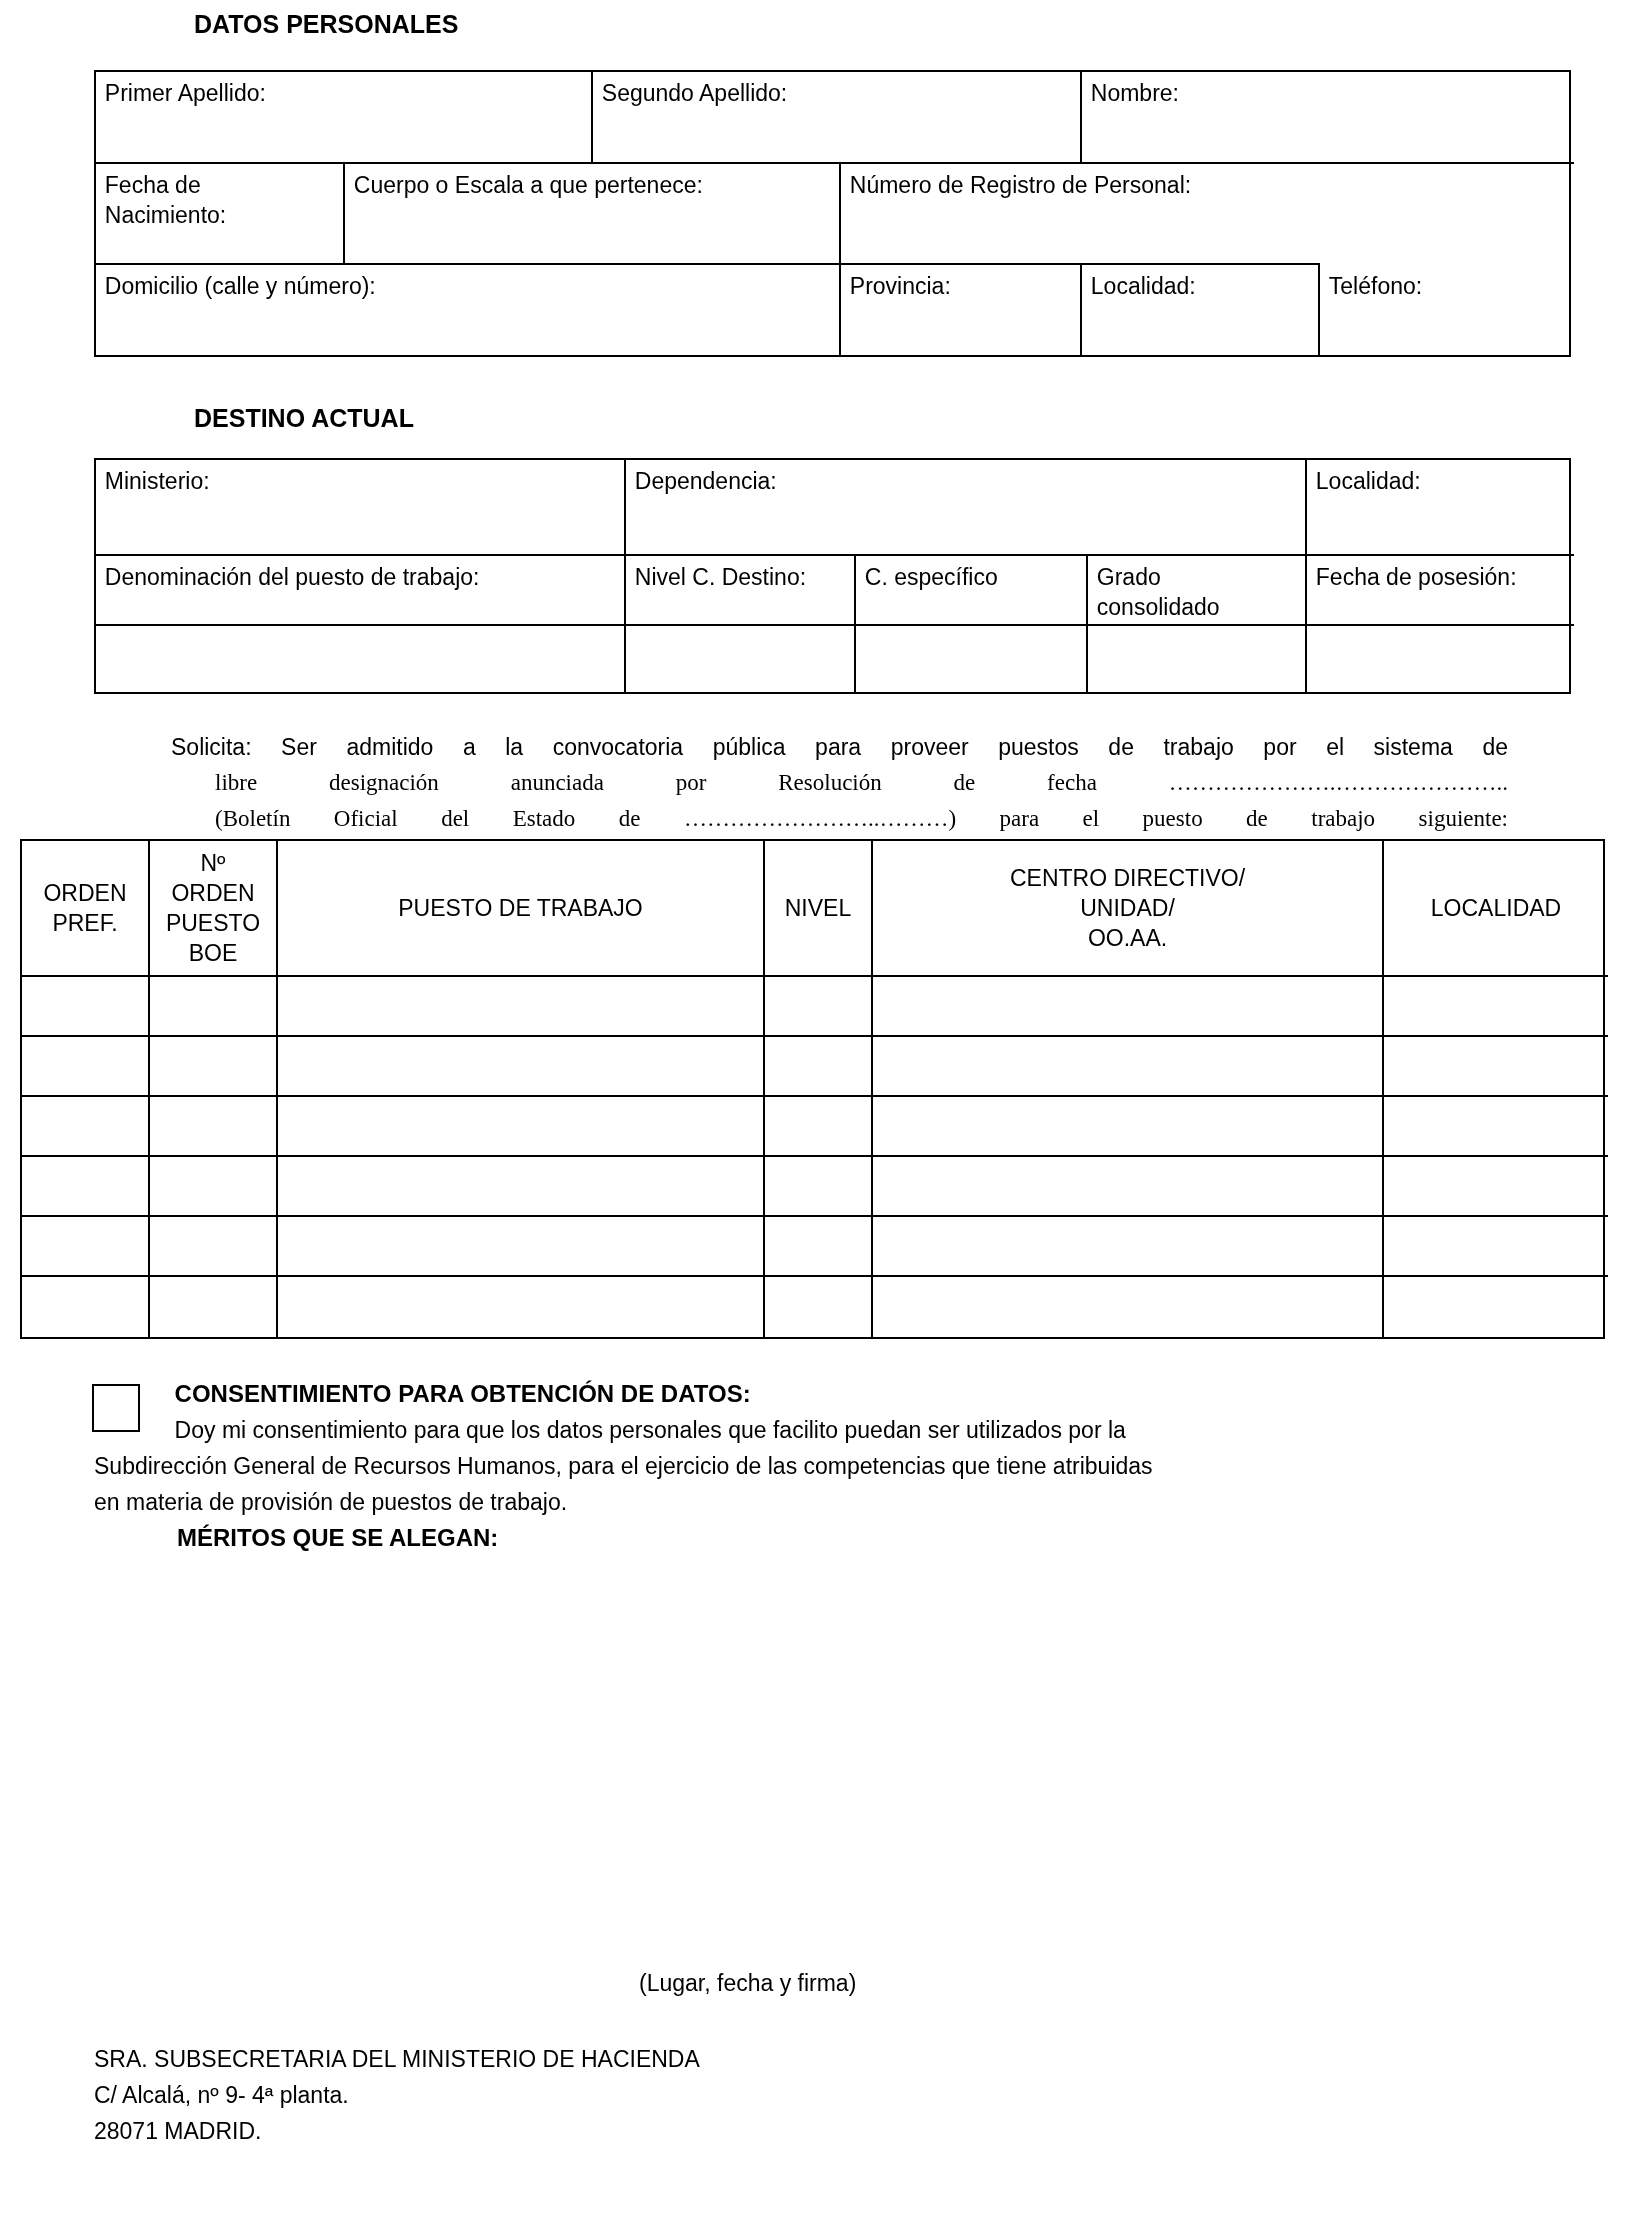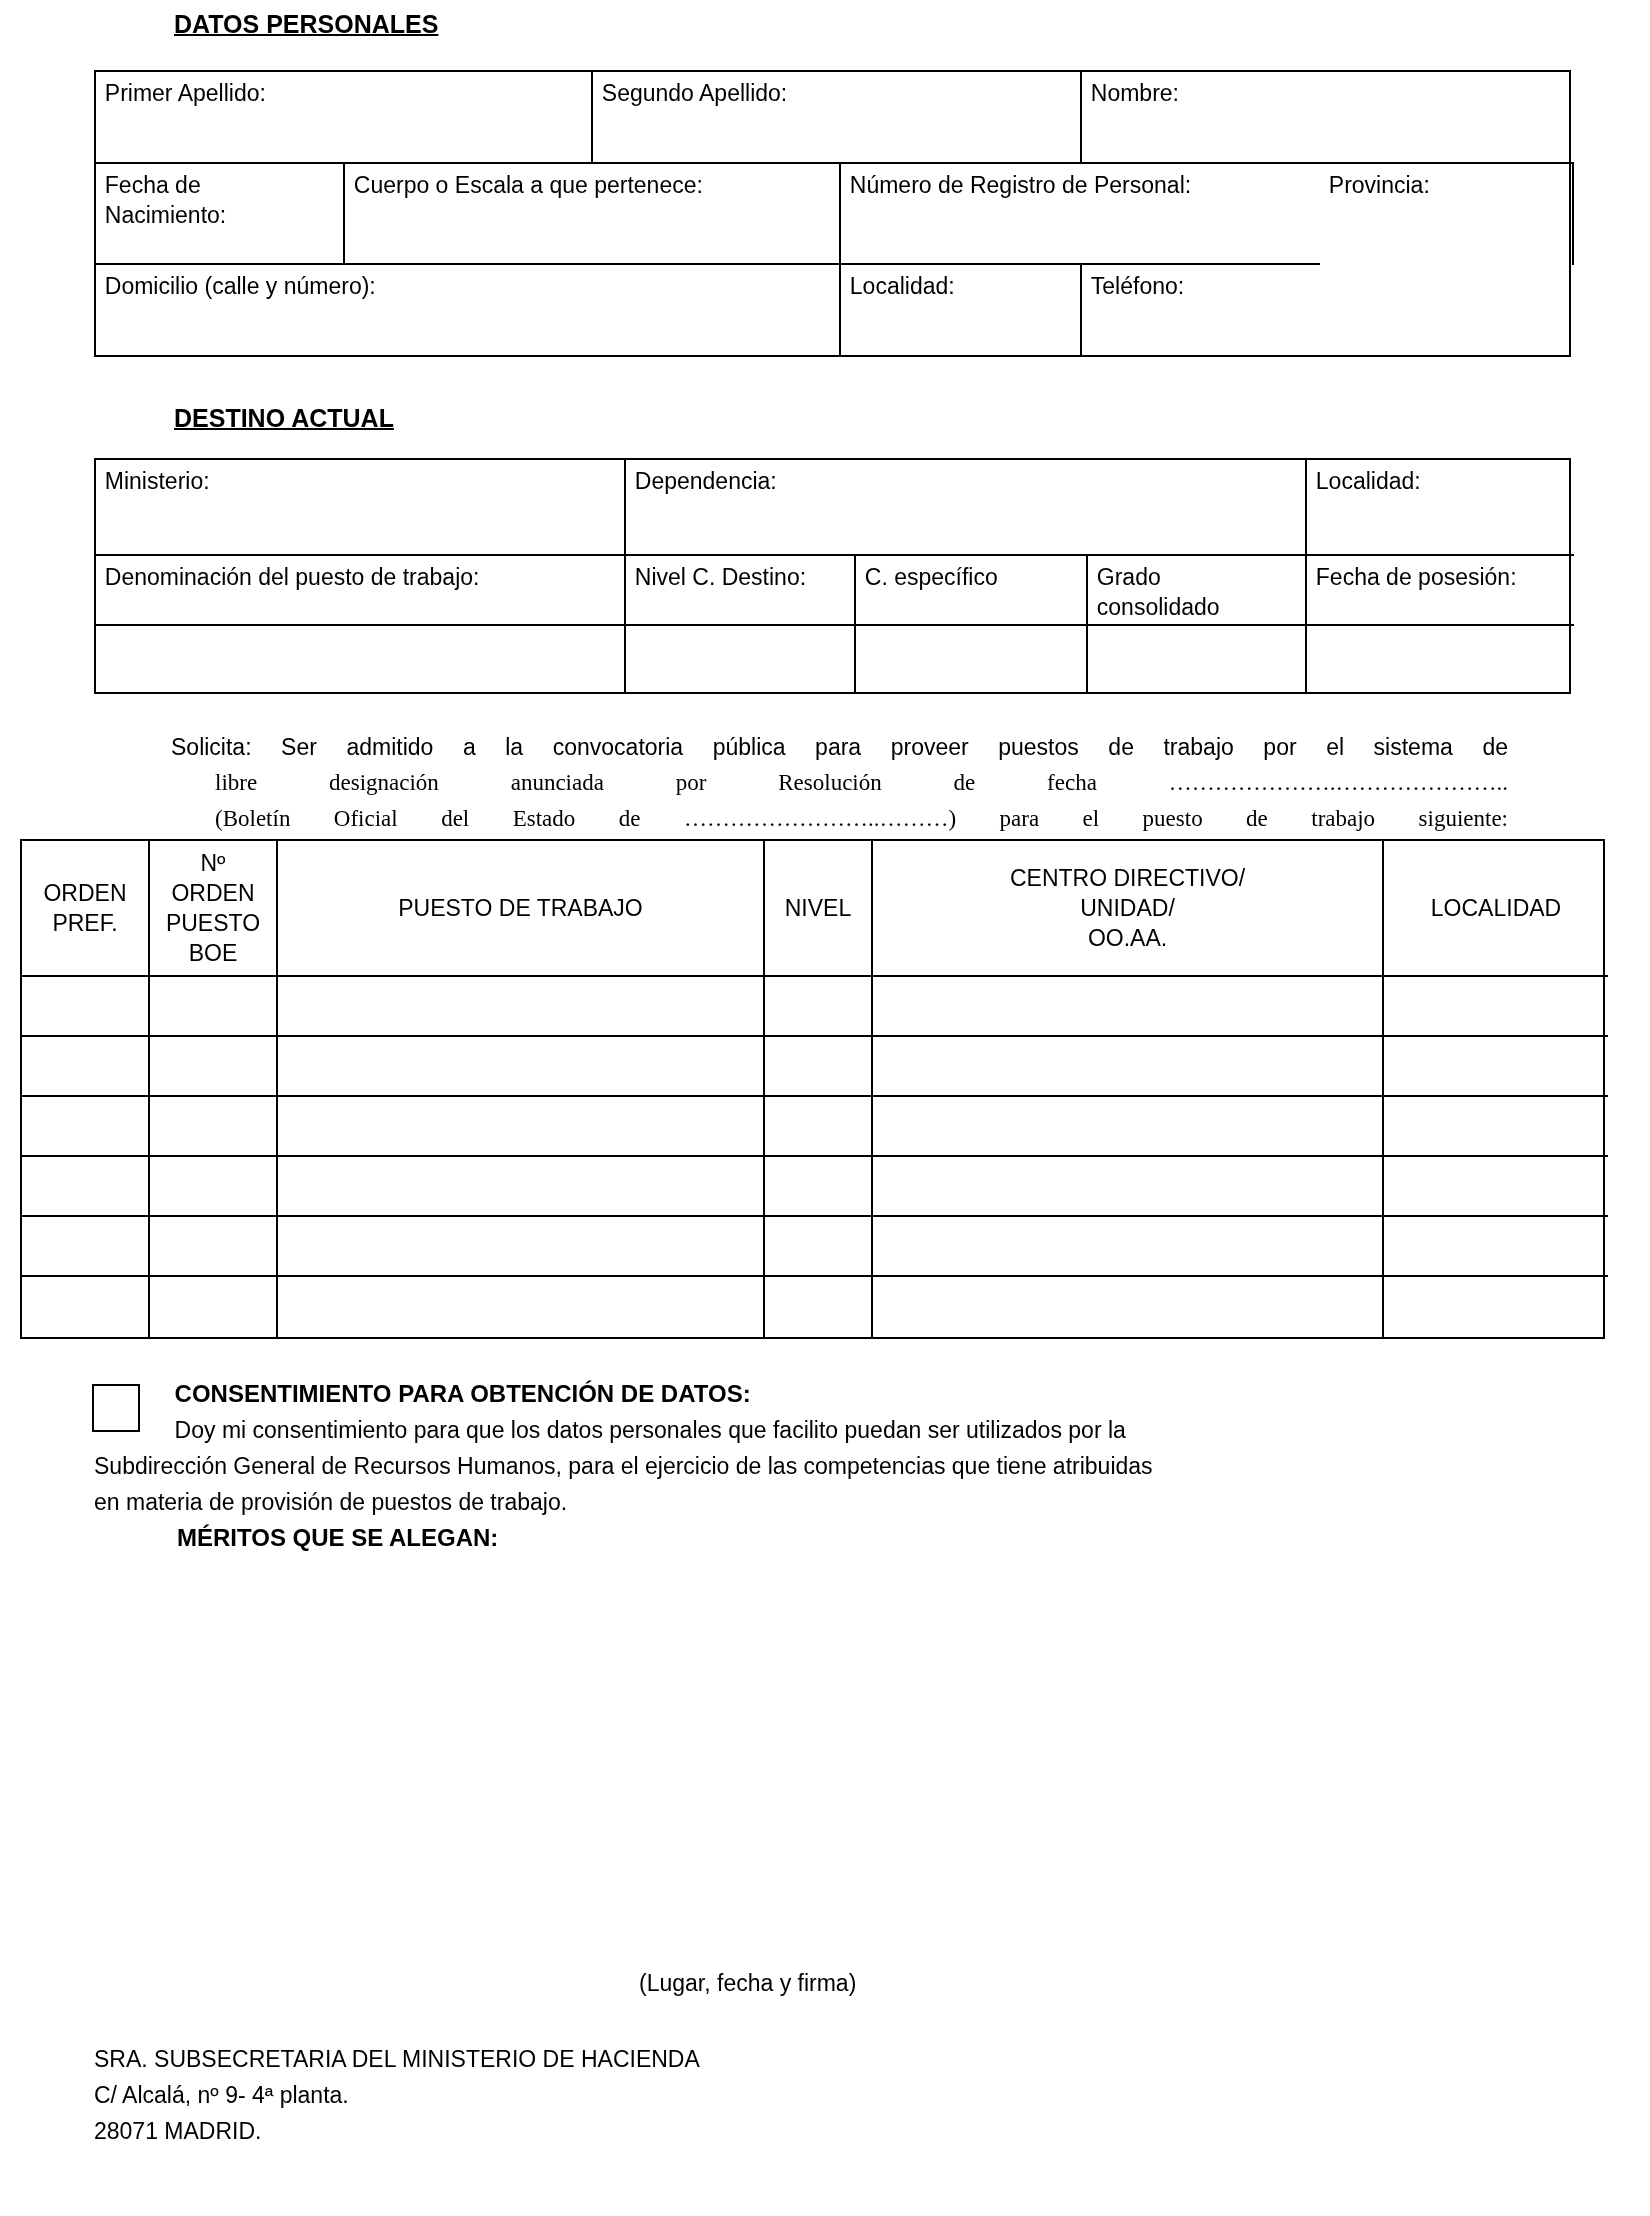--- a/index.html
+++ b/index.html
@@ -8,22 +8,22 @@
   body {
     width: 1650px; height: 2216px; overflow: hidden;
     color: #000;
     font-family: "Liberation Sans", "DejaVu Sans", sans-serif;
     font-size: 23px; line-height: 36px;
   }
   .content { padding: 8px 79px 0 94px; }
 
   .heading {
     font-weight: bold; font-size: 25px; line-height: 32px;
-    text-decoration: underline; text-decoration-thickness: 2.4px;
-    margin-left: 80px; width: fit-content; text-align: right;
+    text-decoration-thickness: 2.4px;
+    margin-left: 100px; width: fit-content; text-align: right;
   }
 
   .grid { display: grid; border: 2.4px solid #000; }
   .td {
     border-right: 2.4px solid #000; border-bottom: 2.4px solid #000;
     padding: 5.6px 8.8px; line-height: 30px; white-space: pre-line;
     overflow: hidden;
   }
   .lc { border-right: none; }
   .lr { border-bottom: none; }
@@ -74,22 +74,22 @@
   <div class="grid" id="t1">
     <div class="td sp2"><span>Primer Apellido:</span></div>
     <div class="td sp2"><span>Segundo Apellido:</span></div>
     <div class="td sp2 lc"><span>Nombre:</span></div>
 
     <div class="td"><span>Fecha de
 Nacimiento:</span></div>
     <div class="td sp2"><span>Cuerpo o Escala a que pertenece:</span></div>
     <div class="td sp2 lc"><span>Número de Registro de Personal:</span></div>
 
+    <div class="td sp3 lr"><span>Domicilio (calle y número):</span></div>
     <div class="td lr"><span>Provincia:</span></div>
-    <div class="td sp3 lr"><span>Domicilio (calle y número):</span></div>
     <div class="td lr"><span>Localidad:</span></div>
     <div class="td lr lc"><span>Teléfono:</span></div>
   </div>
 
   <div class="heading" id="h-destino">DESTINO ACTUAL</div>
 
   <div class="grid" id="t2">
     <div class="td"><span>Ministerio:</span></div>
     <div class="td sp3"><span>Dependencia:</span></div>
     <div class="td lc"><span>Localidad:</span></div>

